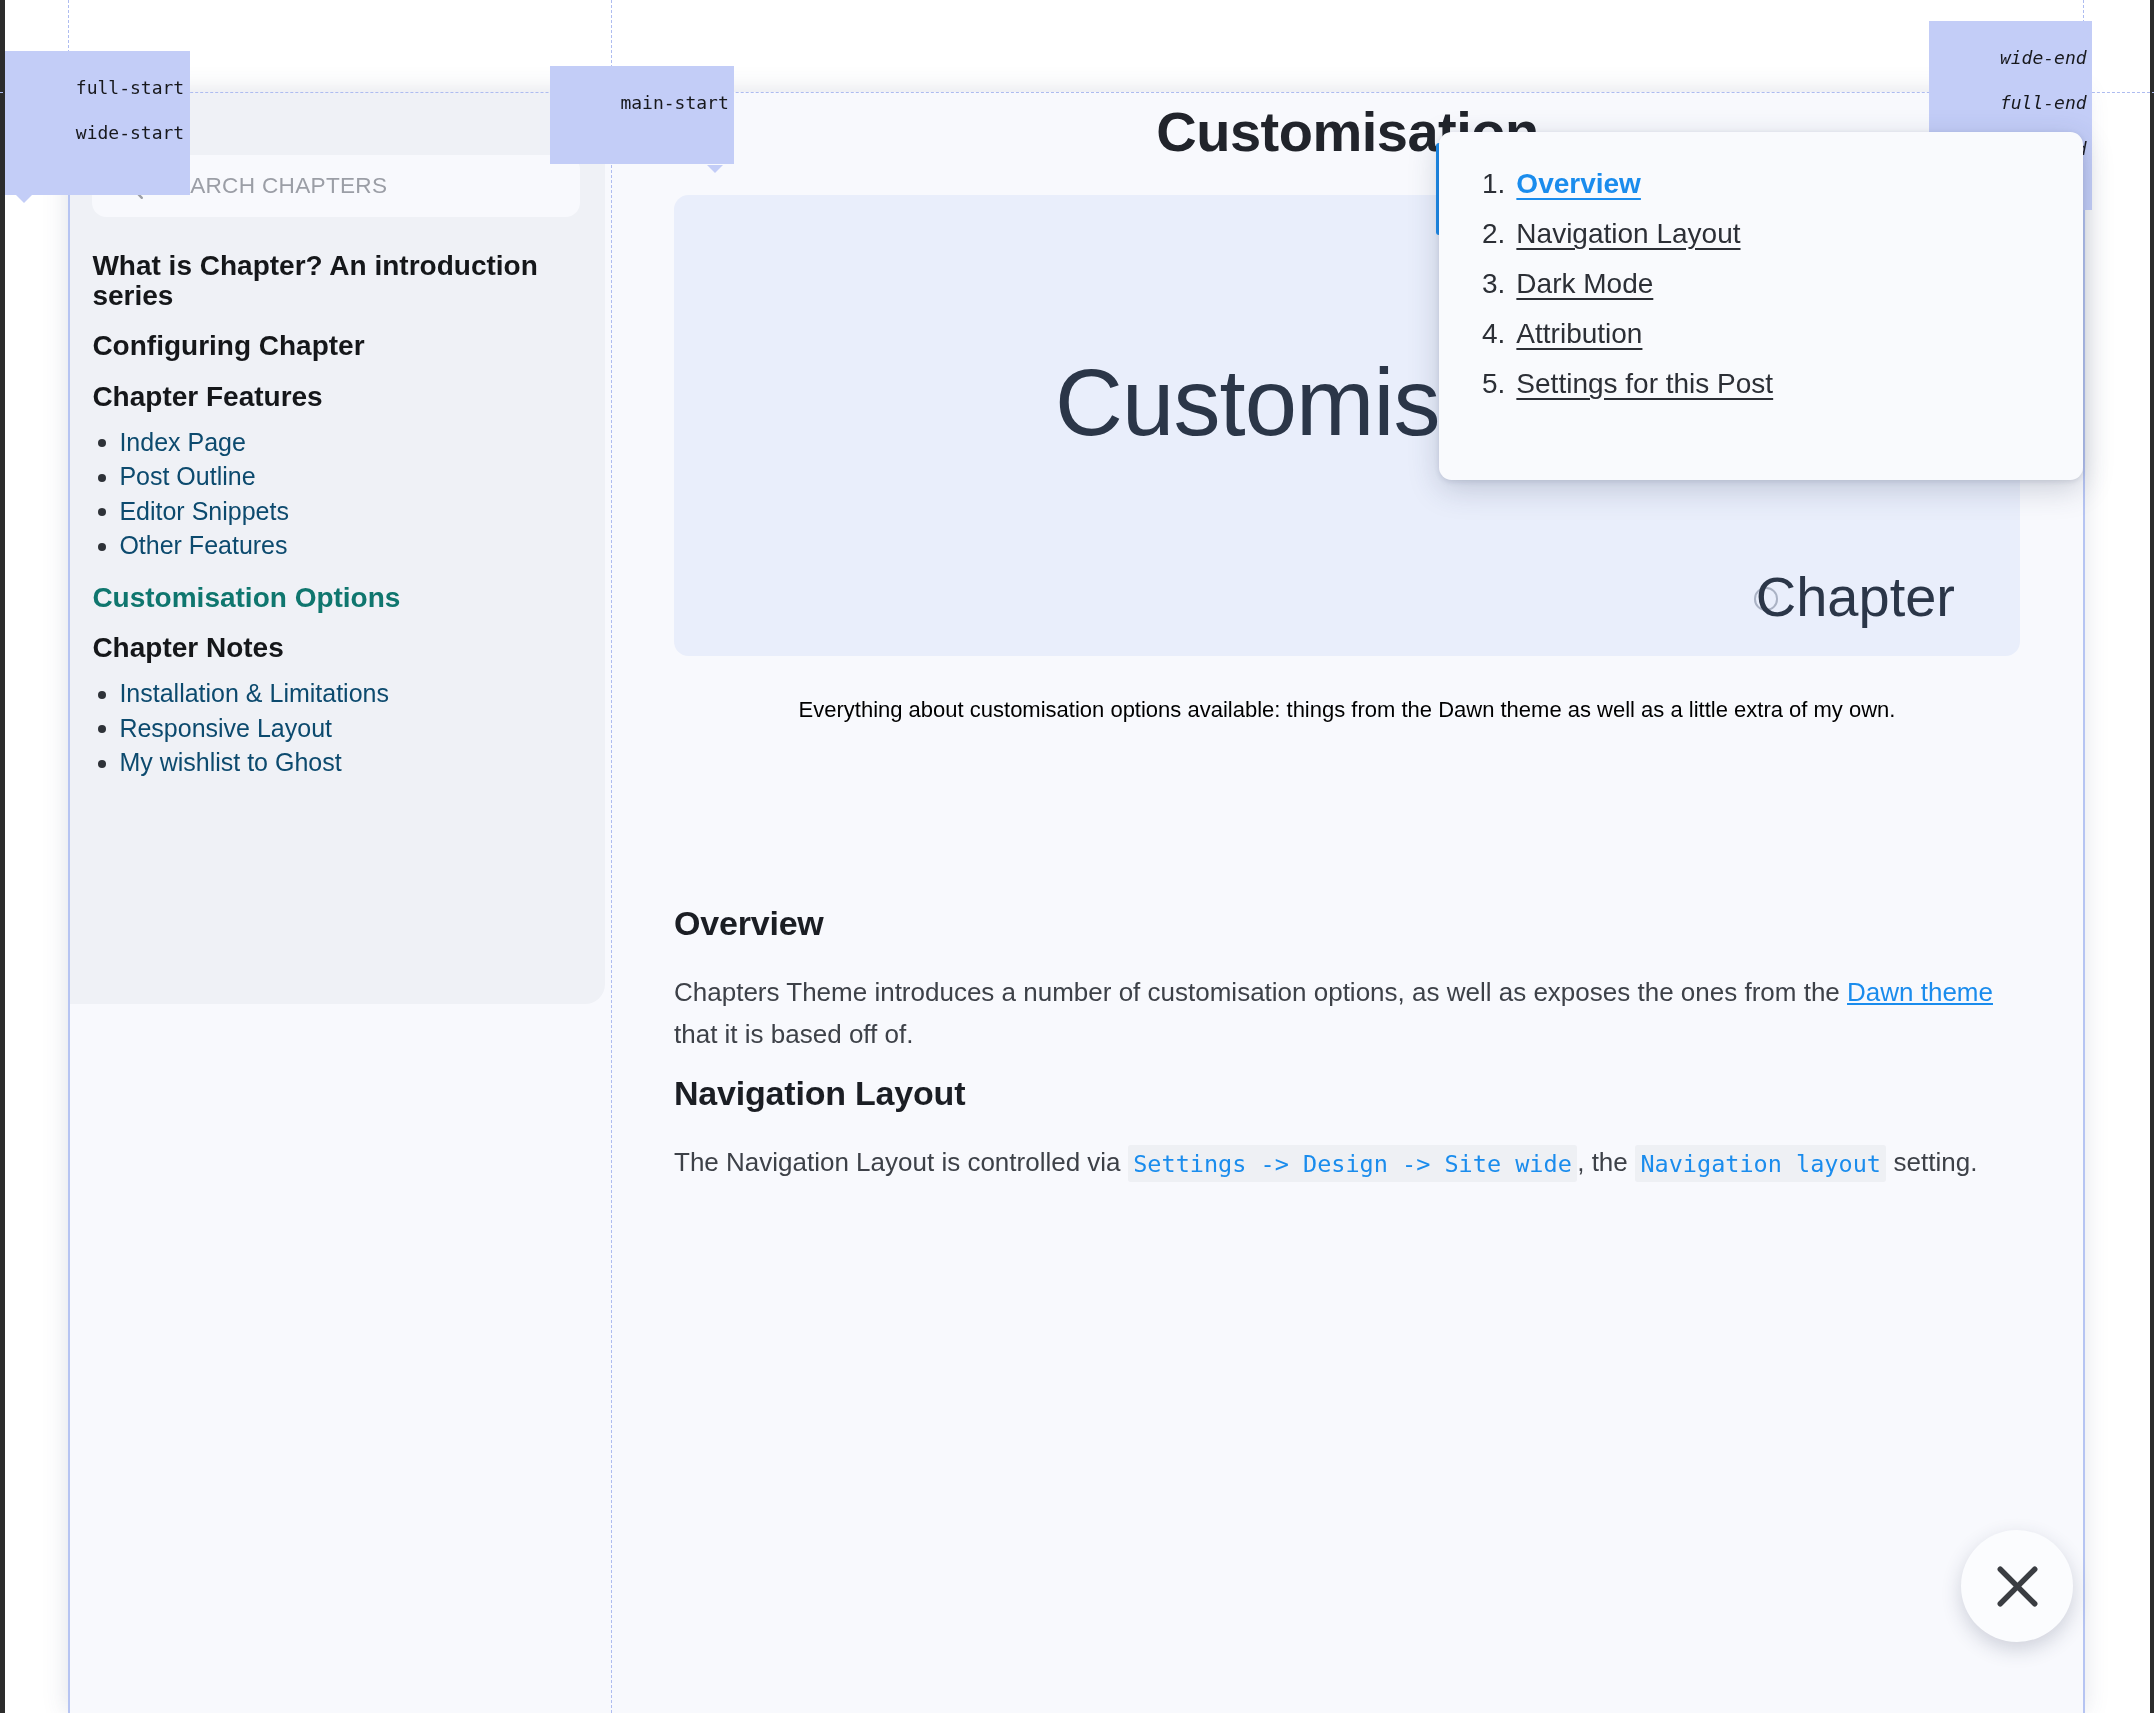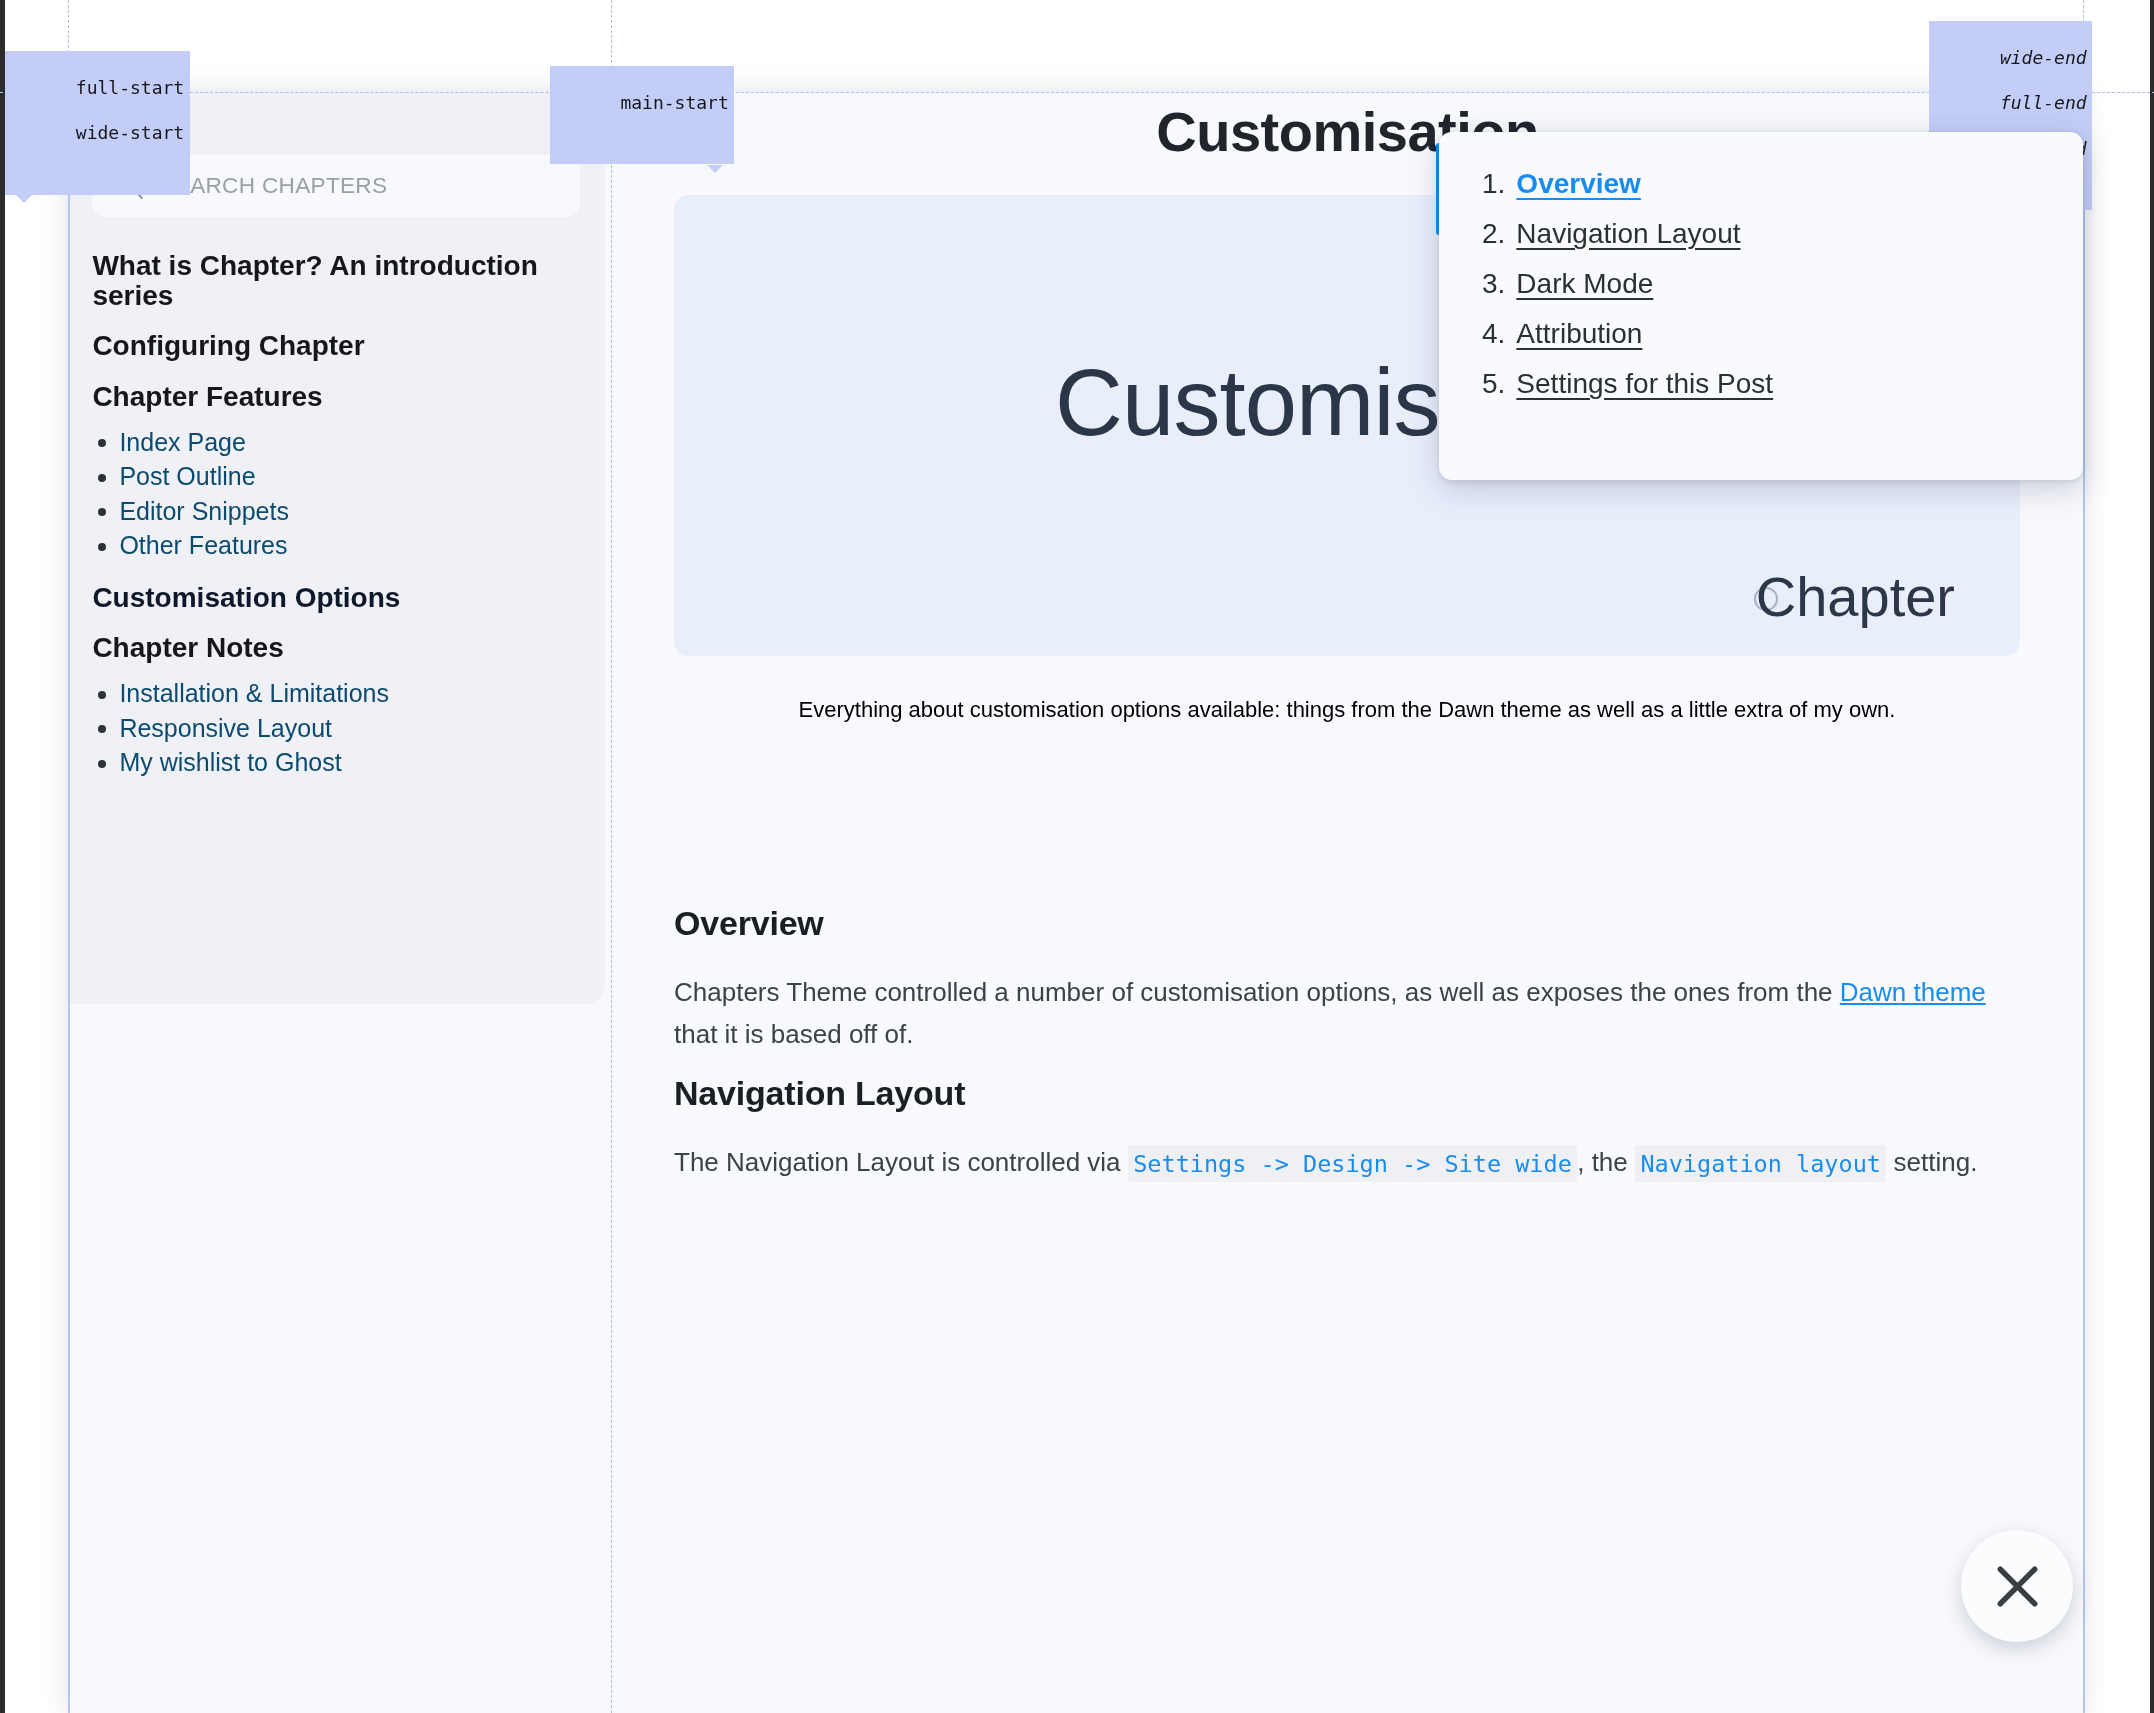--- a/index.html
+++ b/index.html
@@ -107,21 +107,21 @@
 
   .nav-list { position: absolute; left: 24.4px; top: 159px; width: 507px; }
   .nav-top {
     font-size: 28px;
     font-weight: 700;
     color: #15171a;
     line-height: 1.08;
     margin-bottom: 20px;
     cursor: pointer;
   }
-  .nav-top.active { color: #0f172a; }
+  .nav-top.active { color: #0f766e; }
   .nav-sub-list { list-style: none; margin: -7.2px 0 20px 0; }
   .nav-sub {
     position: relative;
     font-size: 25px;
     color: #0c4a6e;
     line-height: 1.38;
     padding-left: 27px;
     cursor: pointer;
   }
   .nav-sub::before {
@@ -343,21 +343,21 @@
       <div class="feature-logo">
         <span class="ring"></span>
         <span>Chapter</span>
       </div>
     </div>
 
     <p class="excerpt">Everything about customisation options available: things from the Dawn theme as well as a little extra of my own.</p>
 
     <h2 class="section-h2" style="top:812px;">Overview</h2>
     <p class="section-p" style="top:879px;">
-      <span>Chapters Theme controlled a number of customisation options, as well as exposes the ones from the </span><a>Dawn theme</a><span> that it is based off of.</span>
+      <span>Chapters Theme introduces a number of customisation options, as well as exposes the ones from the </span><a>Dawn theme</a><span> that it is based off of.</span>
     </p>
 
     <h2 class="section-h2" style="top:982px;">Navigation Layout</h2>
     <p class="section-p" style="top:1049px;">
       <span>The Navigation Layout is controlled via </span><code class="inline">Settings -&gt; Design -&gt; Site wide</code><span>, the </span><code class="inline">Navigation layout</code><span> setting.</span>
     </p>
 
   </main>
 
   <div class="progress-bar"></div>

